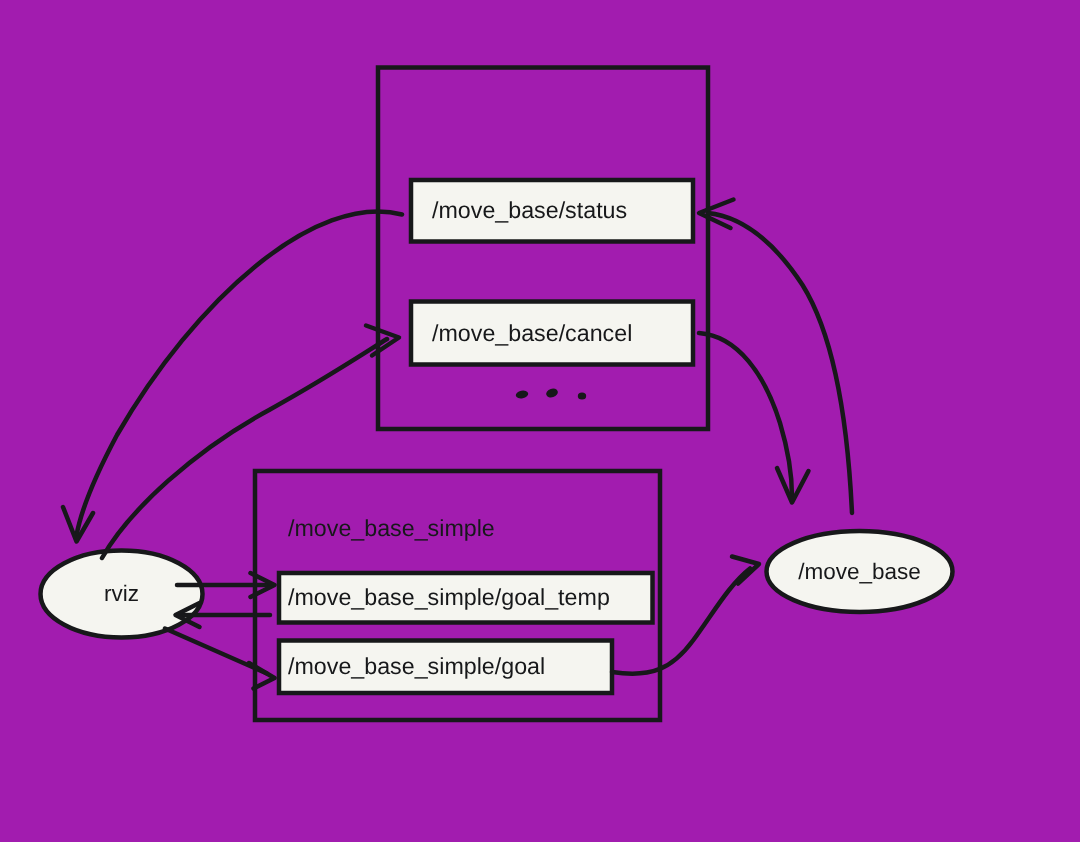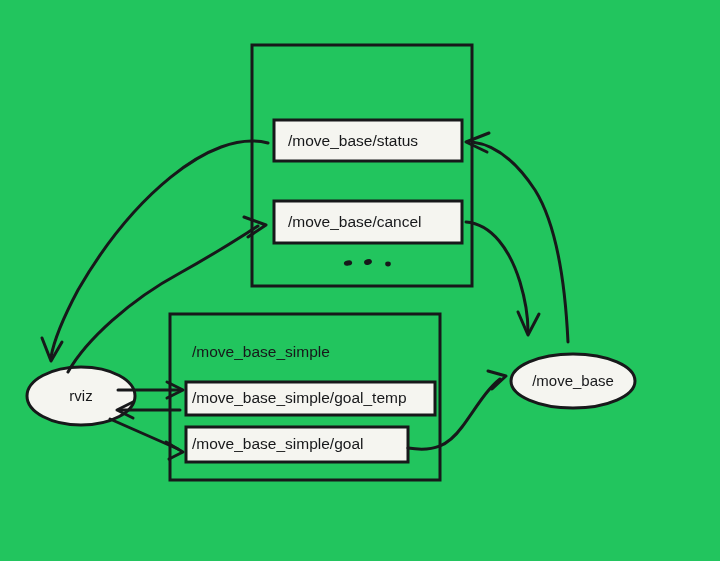--- a/index.html
+++ b/index.html
@@ -11,21 +11,21 @@
   body {
     width: 720px;
     height: 561px;
     font-family: "Liberation Sans", sans-serif;
     overflow: hidden;
   }
   #diagram-root {
     position: relative;
     width: 720px;
     height: 561px;
-    background: #22c55e;
+    background: #a21caf;
   }
   #diagram-svg {
     position: absolute;
     top: 0;
     left: 0;
     width: 720px;
     height: 561px;
     display: block;
   }
   .node-rect {

